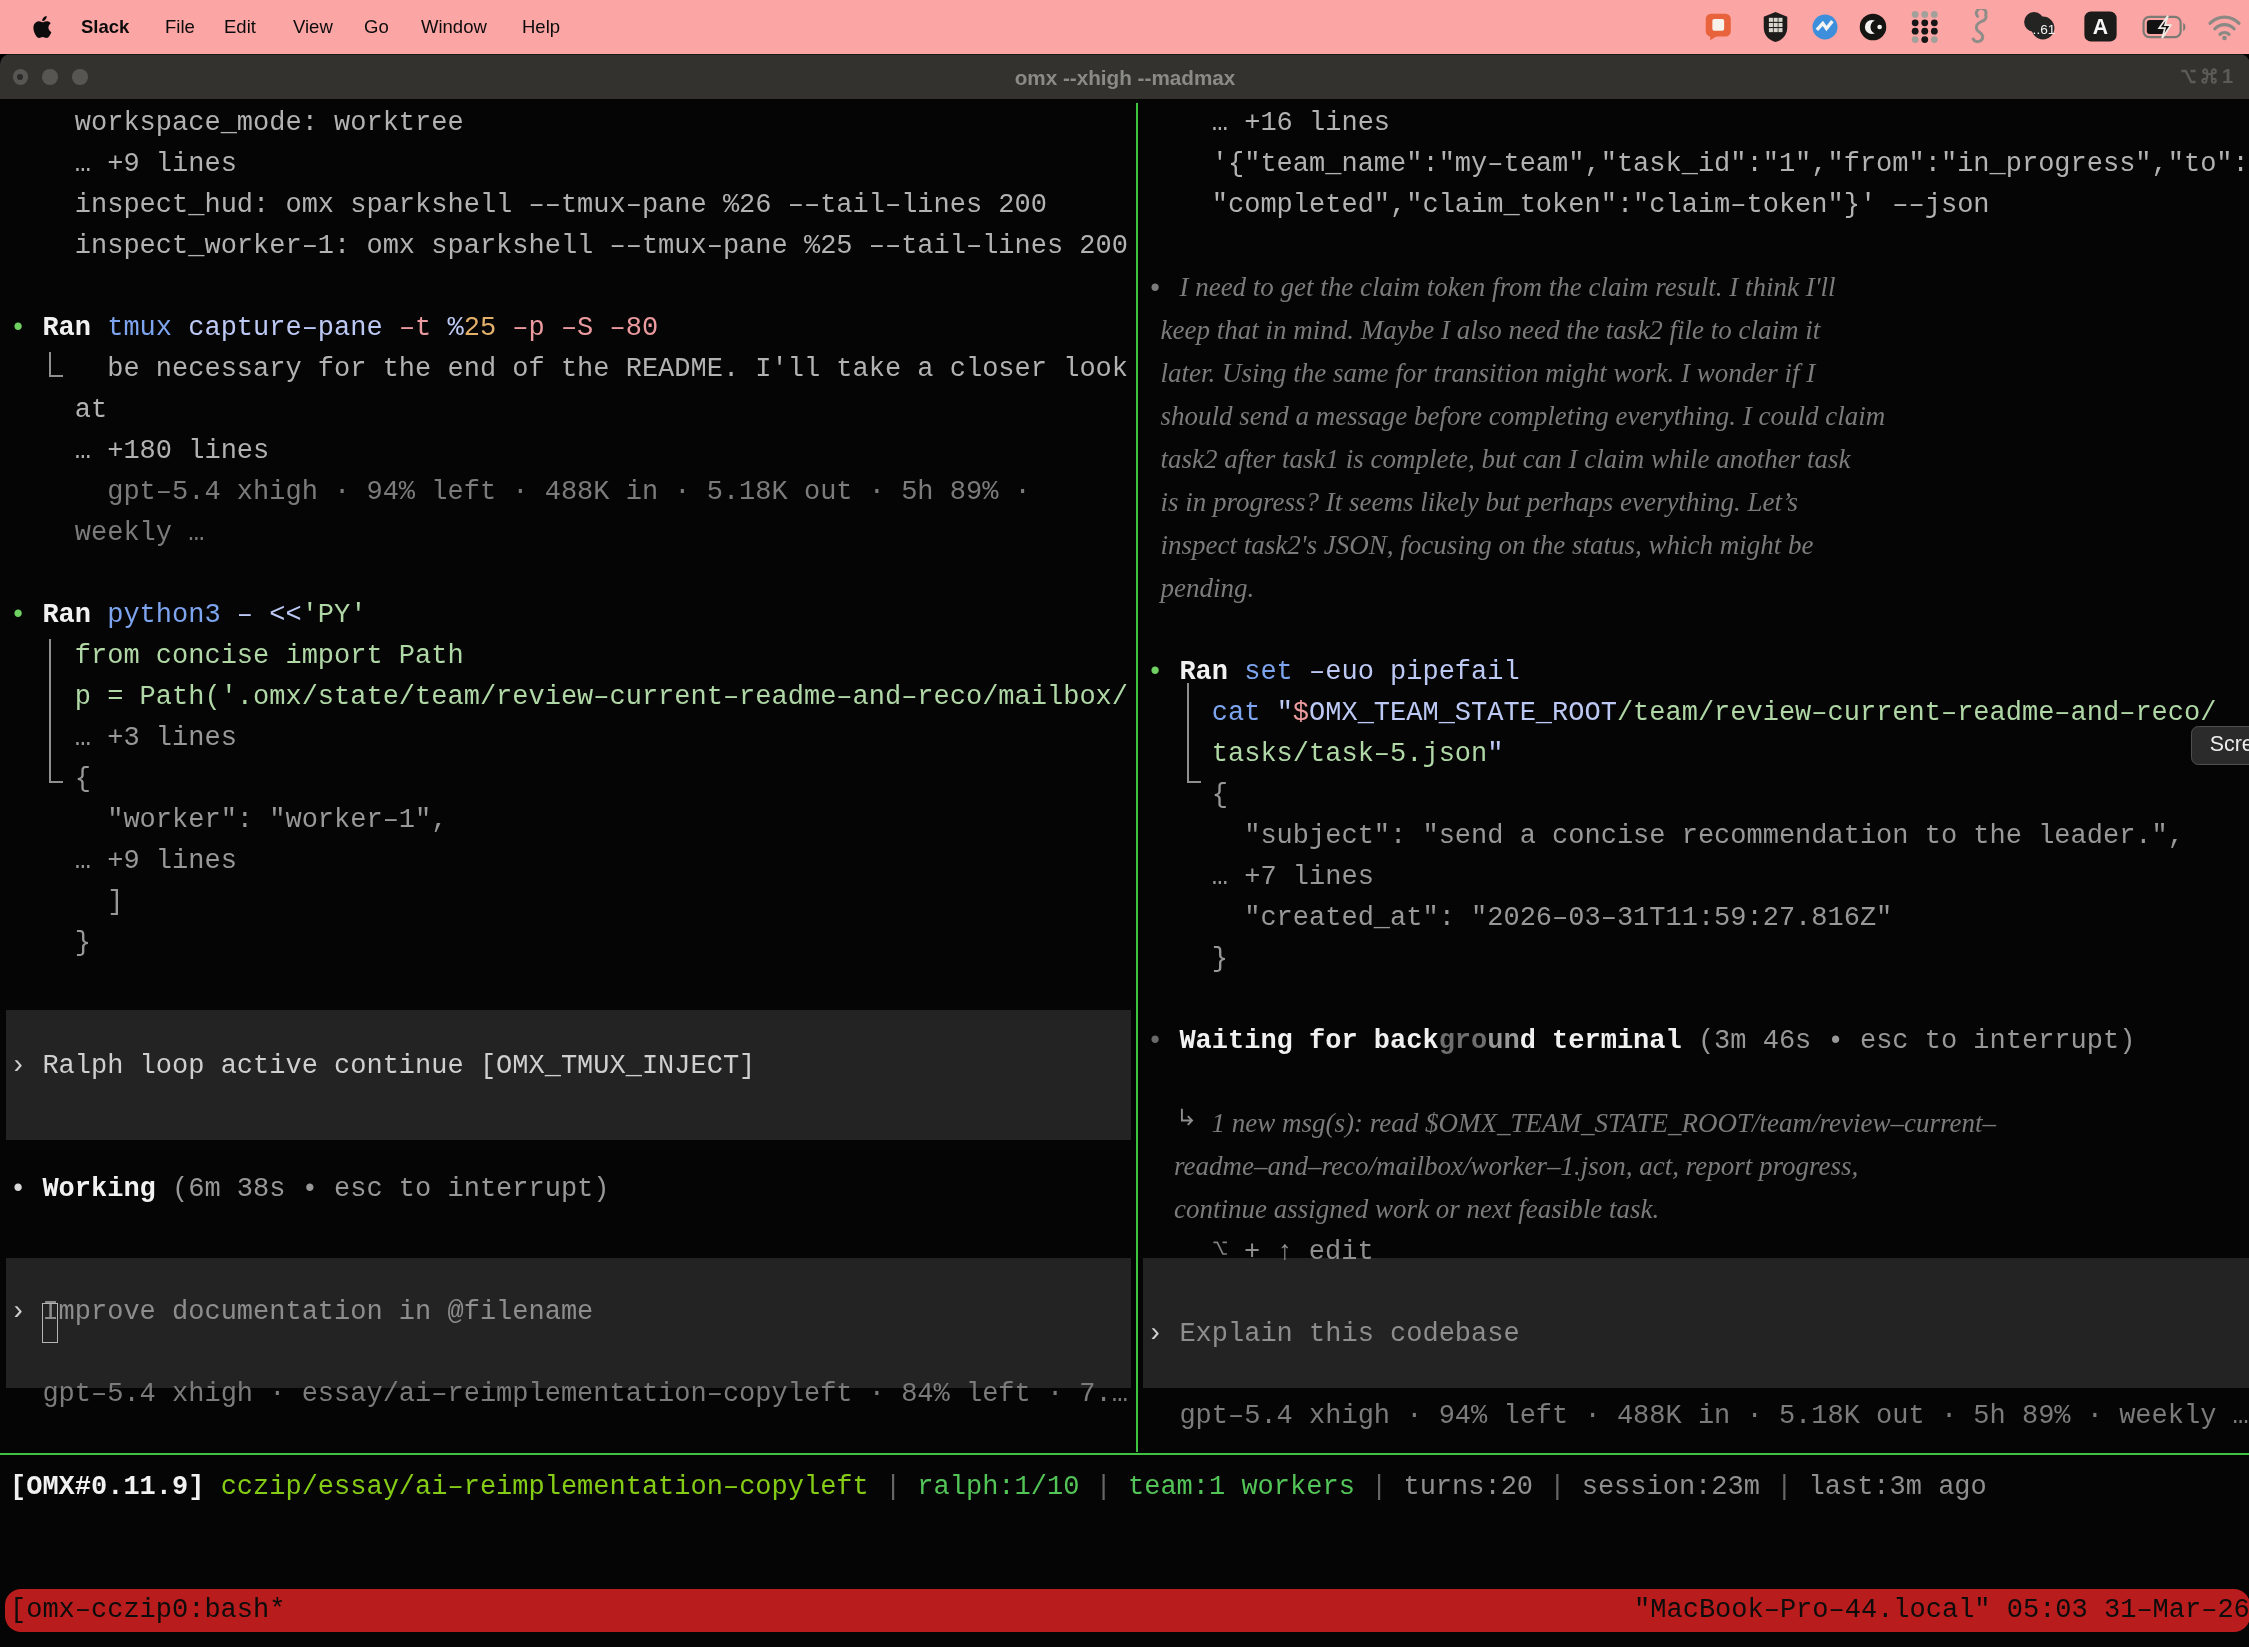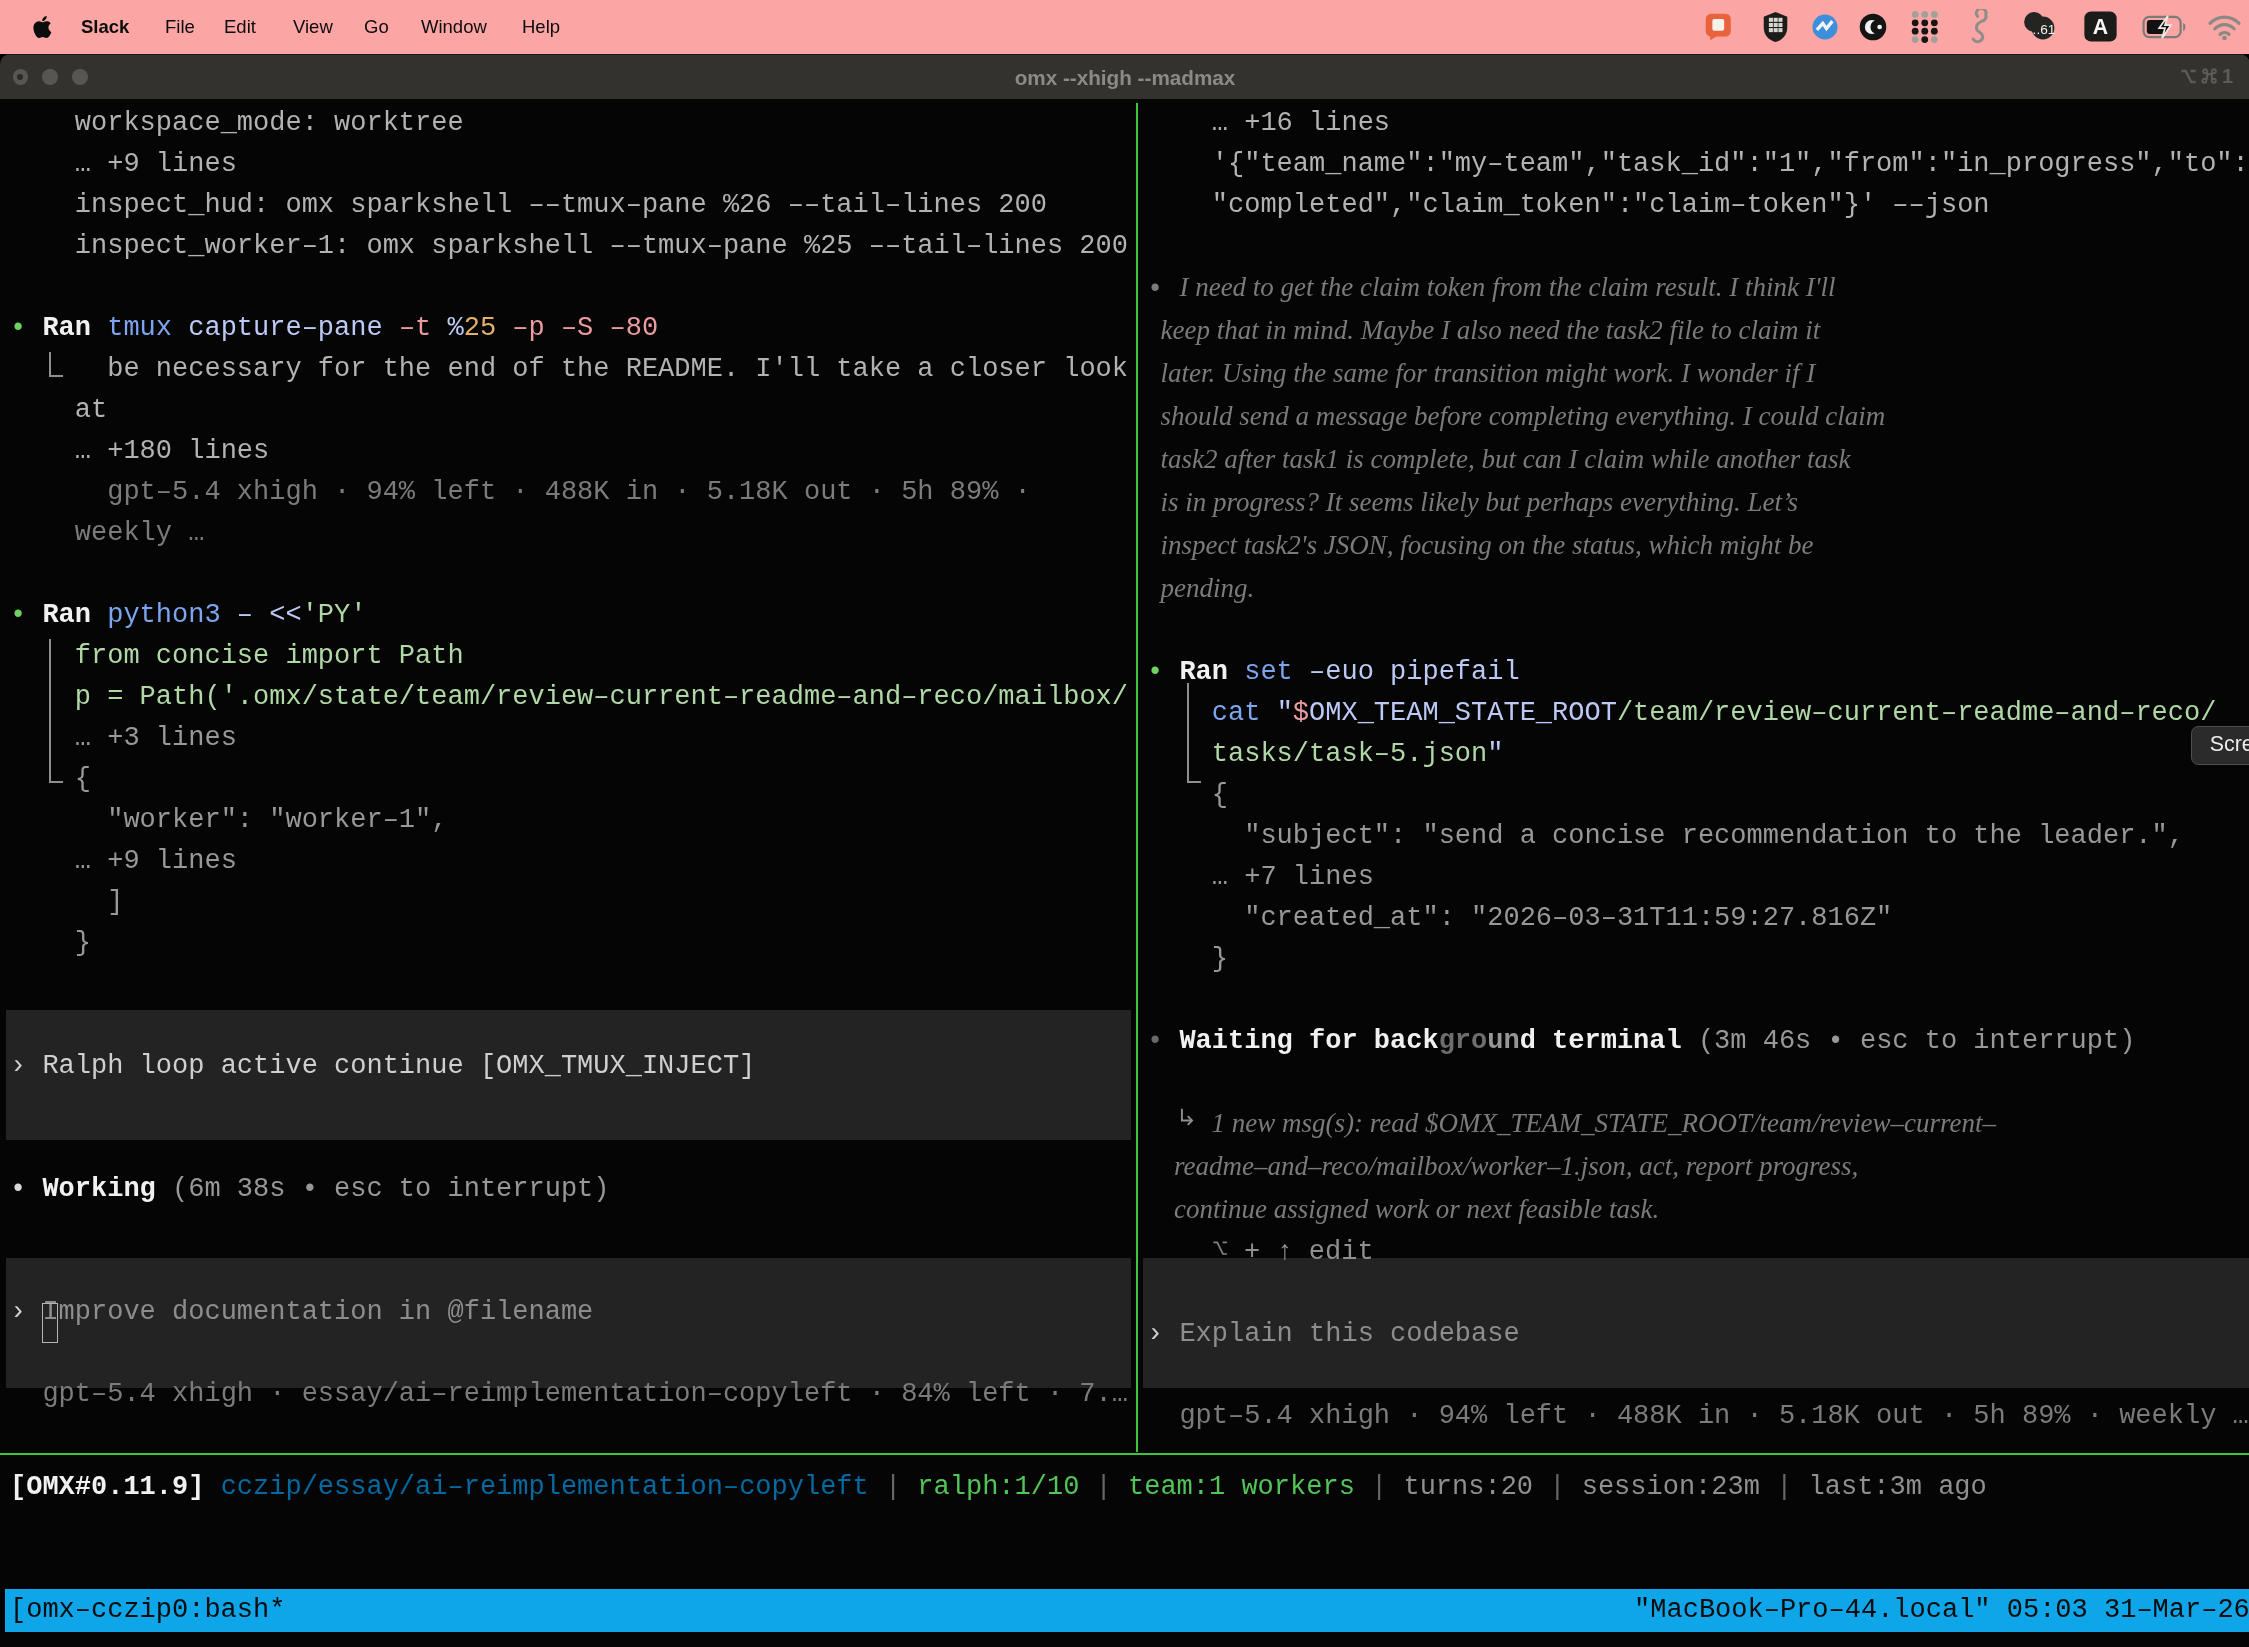--- a/index.html
+++ b/index.html
@@ -15,33 +15,33 @@
 .o2{color:#8f8f8f;}
 .d{color:#7b7b7b;}
 .i{font-style:italic;font-family:Liberation Serif, serif;}
 .w{color:#f1f1f1;font-weight:bold;}
 .g{color:#6fd162;}
 .b{color:#7da4ee;}
 .p{color:#bdc9f5;}
 .s{color:#eb9b9f;}
 .or{color:#e2b06a;}
 .c{color:#b0d8a6;}
-.cy{color:#0369a1;font-family:Liberation Mono, monospace;}
+.cy{color:#84cc16;font-family:Liberation Mono, monospace;}
 .sg{color:#53c457;}
 .sep{color:#666;}
 .lw{color:#d8d8d8;}
 .dkb{color:#696969;}
 .bx1{color:#cfcfcf;}
 .ph{color:#8d8d8d;}
 .shim1{color:#6e6e6e;font-weight:bold;}
 .shim2{color:#979797;font-weight:bold;}
 .box{position:absolute;background:#232323;}
 #divider{position:absolute;left:1136px;top:103px;width:1.5px;height:1349px;background:#3fc43f;}
 #hline{position:absolute;left:0;top:1453px;width:2250px;height:2.2px;background:#3fc43f;}
-#gbar{position:absolute;left:5.2px;top:1589px;width:2245px;height:43px;background:#0ea5e9;}
+#gbar{position:absolute;left:5.2px;top:1589px;width:2245px;height:43px;background:#b91c1c;border-radius:16px;}
 #gbar .gl{position:absolute;left:4.8px;top:0;height:43px;line-height:43px;font-family:"Liberation Mono",monospace;font-size:27px;color:#0c0c0c;}
 #gbar .gr{position:absolute;right:0.4px;top:0;height:43px;line-height:43px;font-family:"Liberation Mono",monospace;font-size:27px;color:#0c0c0c;}
 #statusline{position:absolute;left:10px;top:1467px;height:41px;line-height:41px;font-family:"Liberation Mono",monospace;font-size:27px;white-space:pre;}
 #cursorbox{position:absolute;left:42px;top:1303px;width:14px;height:38px;border:1.5px solid #b5b5b5;}
 #screbtn{position:absolute;left:2191px;top:726px;width:89px;height:37px;background:#2b2b2b;border:1.5px solid #505050;border-radius:7.4px;}
 #screbtn span{position:absolute;left:17.7px;top:0;height:37px;line-height:35px;font-size:21.4px;color:#ededed;}
 .icon{position:absolute;top:0;}
 .vln{position:absolute;background:#8f8f8f;}
 .sym1{display:inline-block;width:16px;height:0.7px;position:relative;vertical-align:baseline;}
 </style></head>

